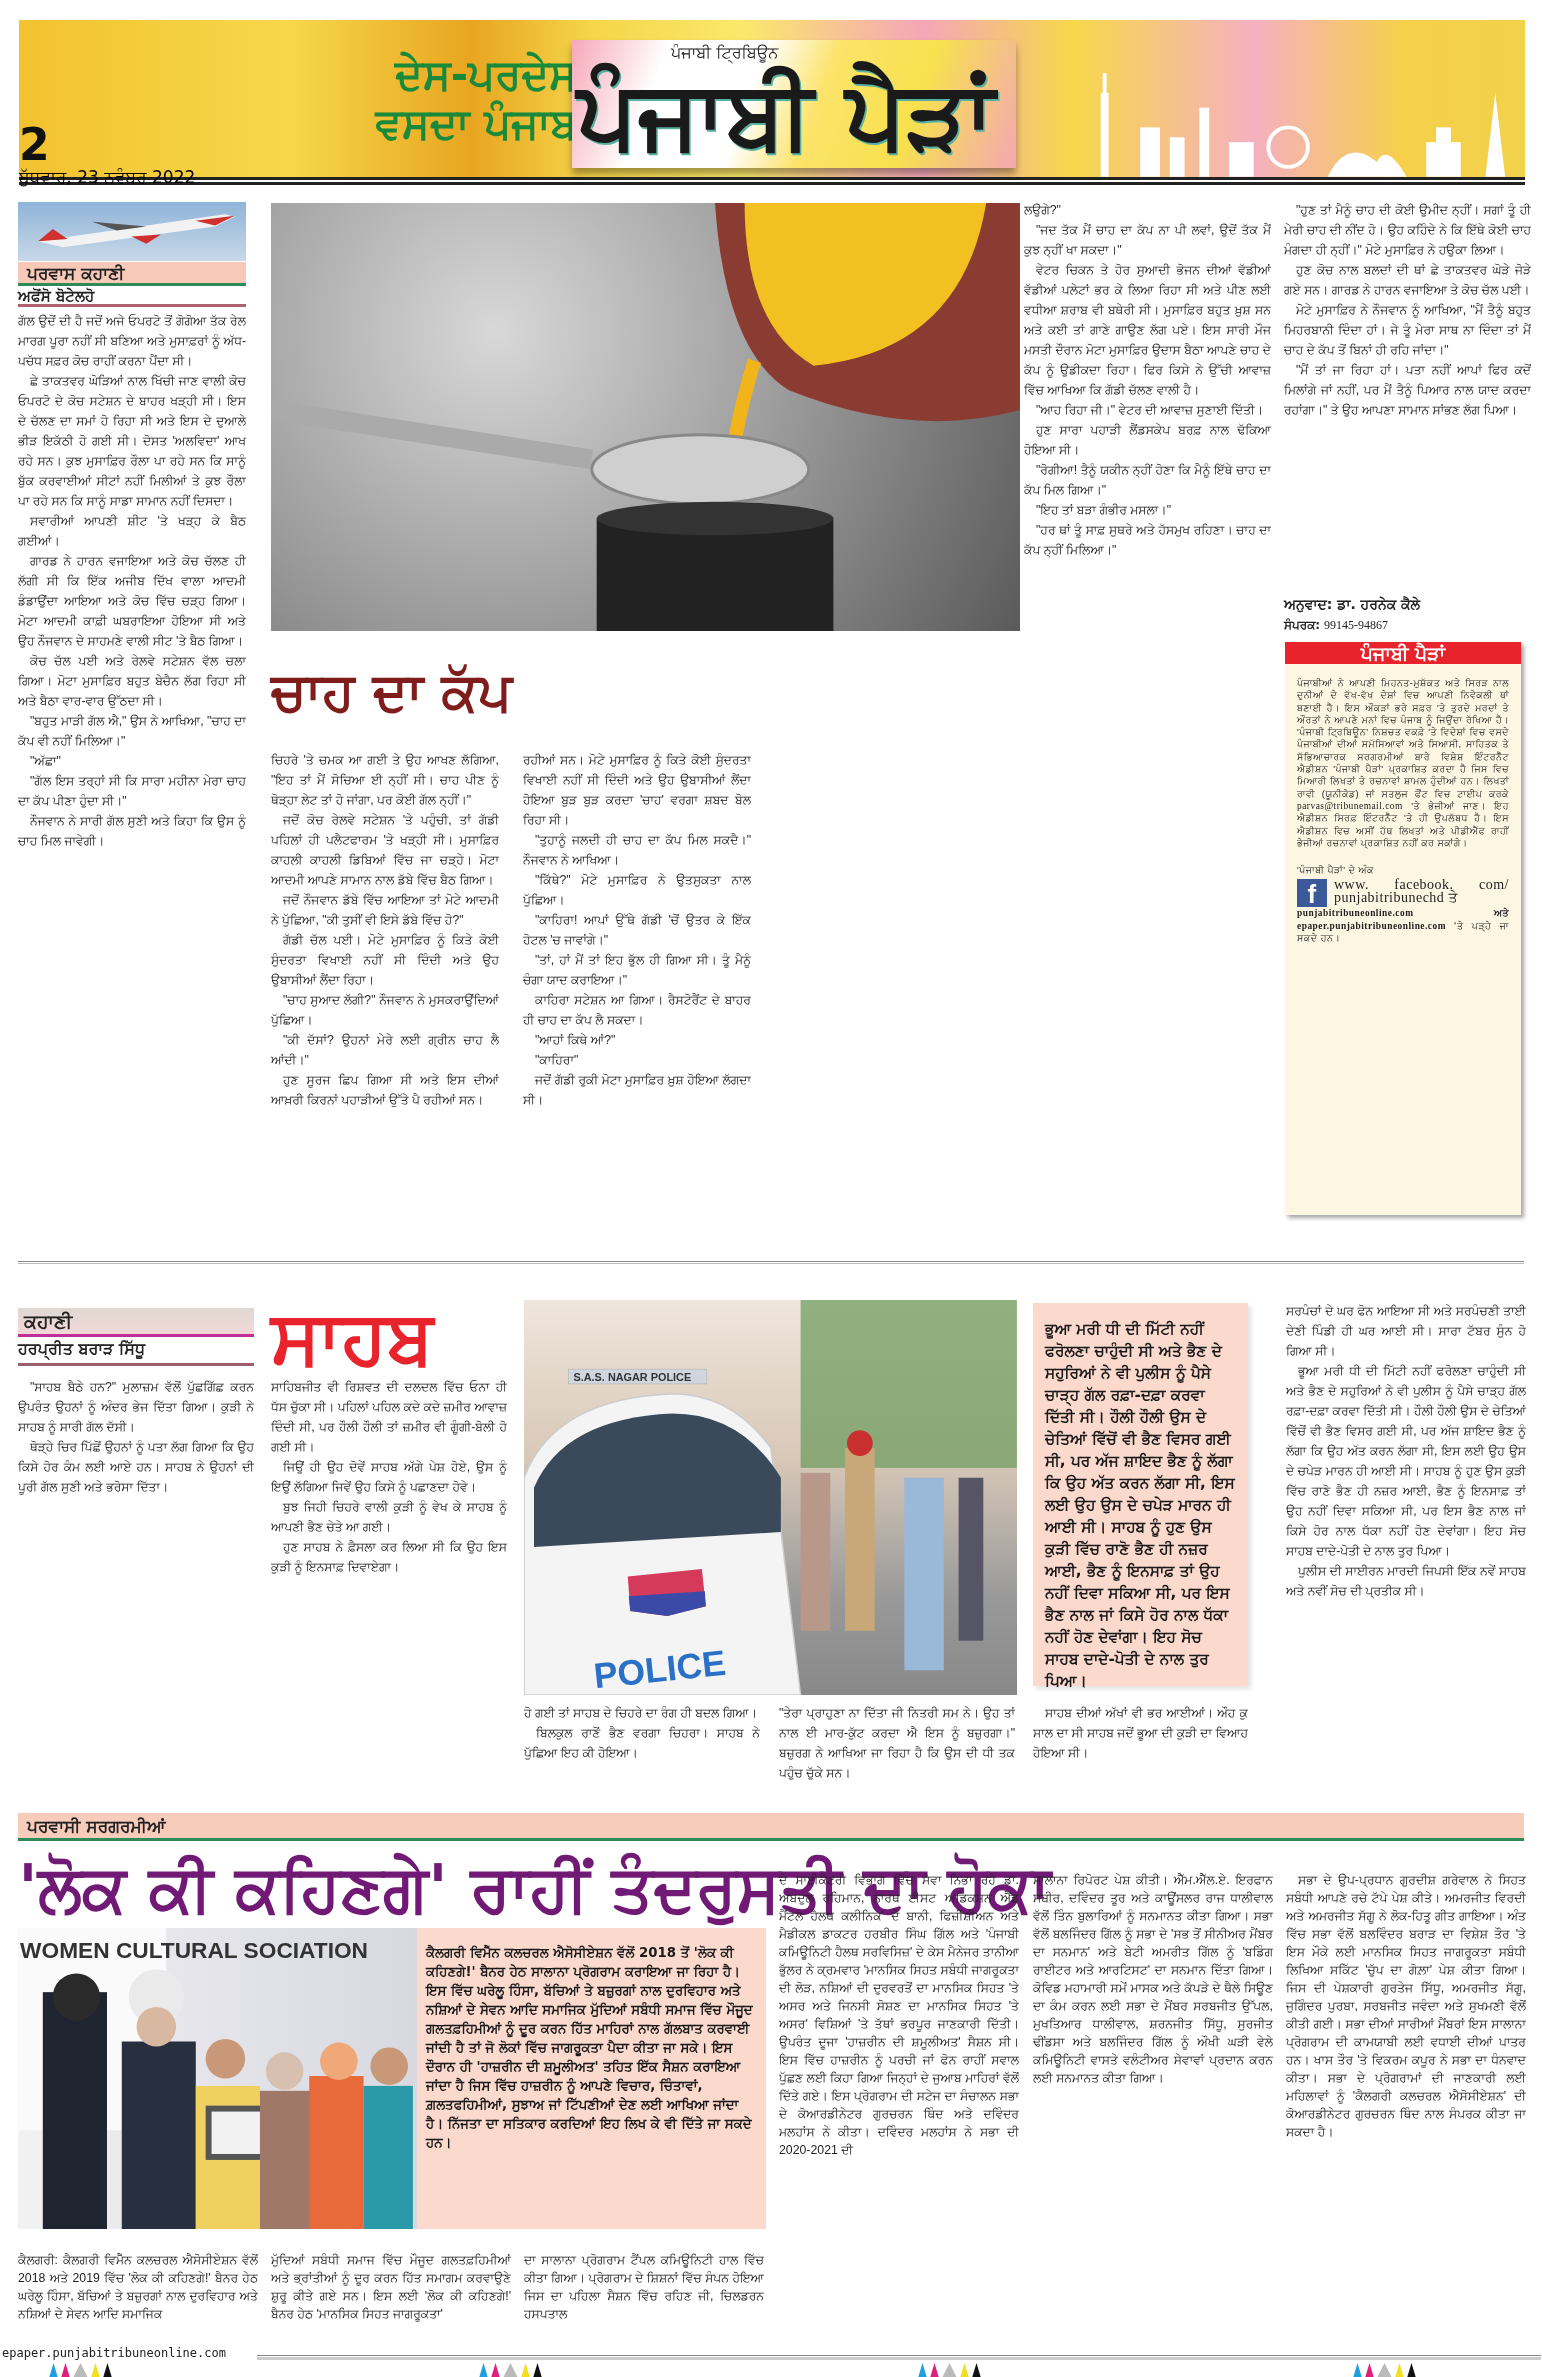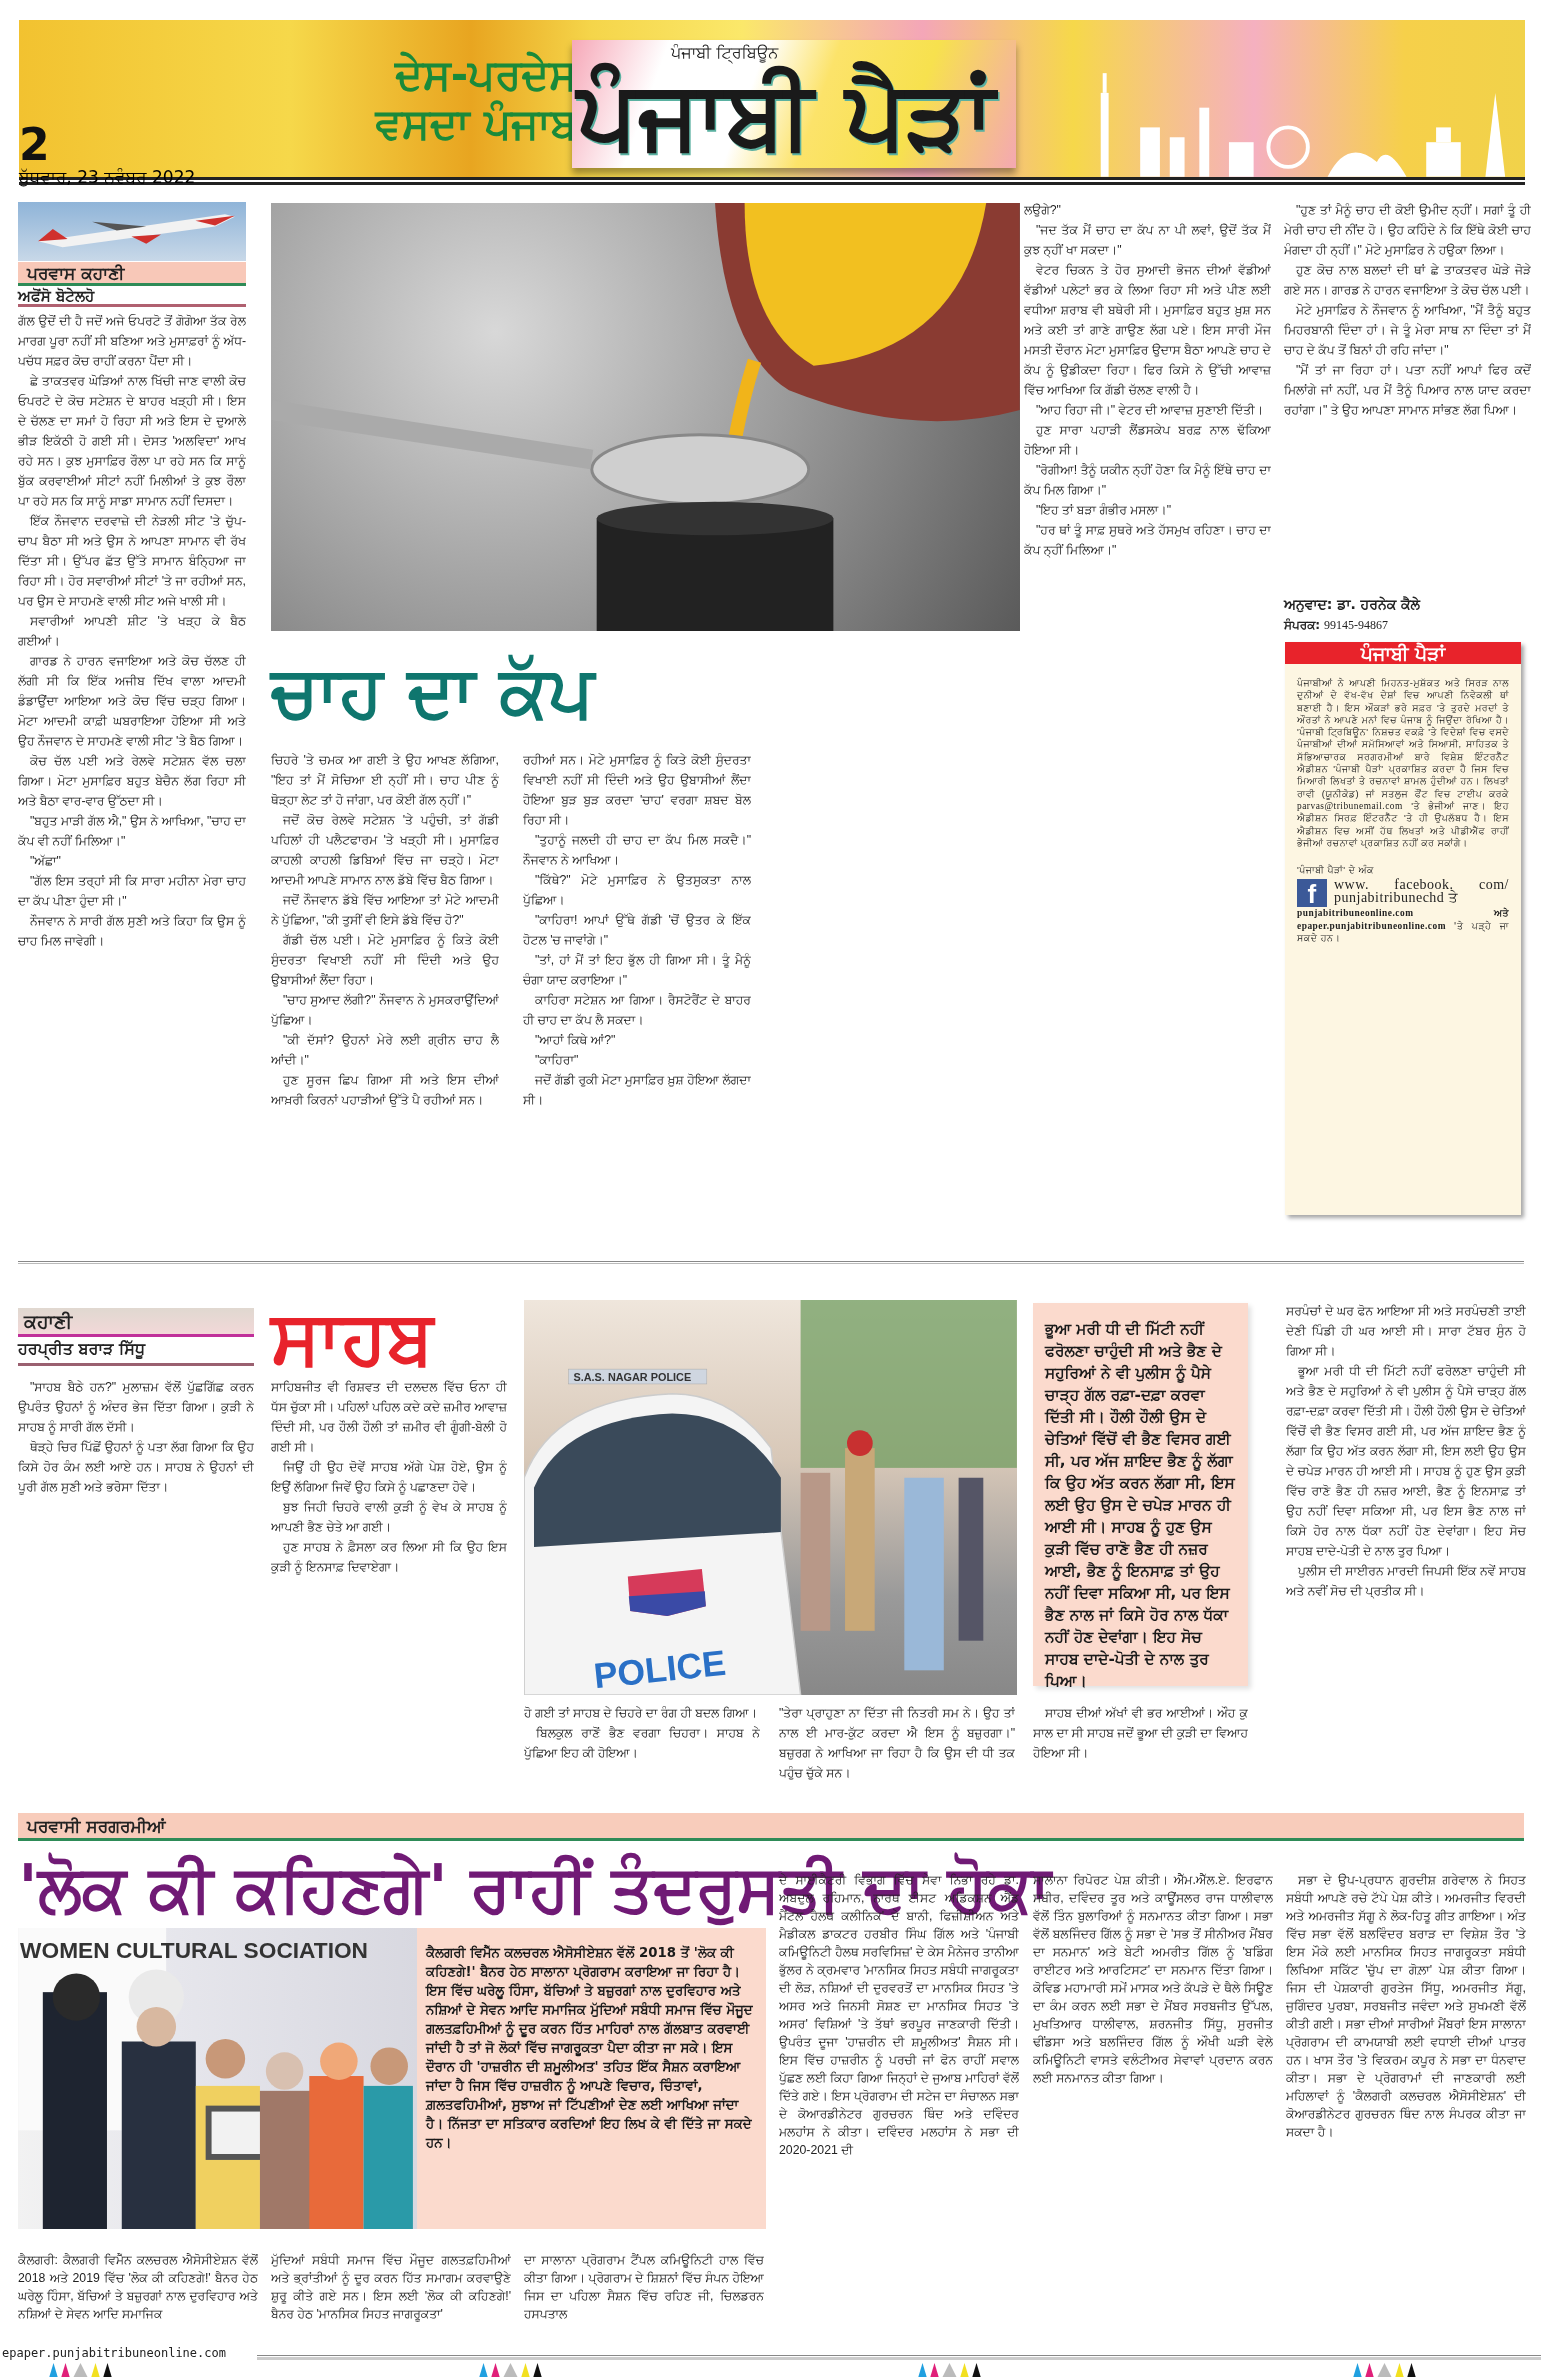--- a/index.html
+++ b/index.html
@@ -16,21 +16,21 @@
 .page-no{left:19px;top:123px;font-size:44px;font-weight:bold;color:#111;line-height:44px}
 .date{left:19px;top:167px;font-size:17px;color:#000000}
 .col-text{font-family:"Liberation Sans",sans-serif;font-size:12.3px;line-height:20px;color:#222;text-align:justify;overflow:hidden}
 .col-text p{text-indent:12px}
 .col-text p.noind{text-indent:0}
 .col-text b{font-weight:normal}
 .kicker{background:#f8c8b8;font-weight:bold;color:#222}
 .rule-green{height:2.5px;background:#2e8b57}
 .rule-red{height:3px;background:#b06070}
 .photo{overflow:hidden}
-.h-tea{font-size:71px;font-weight:bold;color:#0f766e;line-height:89px}
+.h-tea{font-size:53px;font-weight:bold;color:#7f1d1d;line-height:89px}
 .h-sahab{font-size:74px;font-weight:bold;color:#e8232b;line-height:79px}
 .h-lok{font-size:65px;font-weight:bold;color:#701a75;line-height:74px;white-space:nowrap}
 .boxpink{background:#fbdacd}
 .pull{font-weight:bold;font-size:15.3px;line-height:22px;color:#1a1a1a}
 .redbox{background:#e8232b;color:#fff;font-weight:bold;text-align:center}
 .cream{background:#fdf6e2;box-shadow:3px 3px 4px rgba(0,0,0,.35)}
 .divider{height:3px;background:repeating-linear-gradient(180deg,#888 0 1px,#fff 1px 1.5px,#bbb 1.5px 3px)}
 .regmark{display:inline-block;width:9px;height:15px;margin-right:3px;clip-path:polygon(50% 0,100% 100%,0 100%)}
 </style>
 </head>
@@ -75,21 +75,20 @@
   </svg>
 </div>
 <div class="abs kicker" style="left:18px;top:262px;width:228px;height:22px;font-size:17px;padding-left:9px;line-height:22px">ਪਰਵਾਸ ਕਹਾਣੀ</div>
 <div class="abs rule-green" style="left:18px;top:283px;width:228px"></div>
 <div class="abs" style="left:18px;top:287px;font-size:15px;font-weight:bold">ਅਫੋਂਸੋ ਬੋਟੇਲਹੋ</div>
 <div class="abs rule-red" style="left:18px;top:304px;width:228px"></div>
 
 <div class="abs col-text" style="left:18px;top:311px;width:228px;height:854px">
   <p class="noind"><b>ਗੱਲ</b> <span>ਉਦੋਂ ਦੀ ਹੈ ਜਦੋਂ ਅਜੇ ਓਪਰਟੋ ਤੋਂ ਗੋਗੋਆ ਤੱਕ ਰੇਲ ਮਾਰਗ ਪੂਰਾ ਨਹੀਂ ਸੀ ਬਣਿਆ ਅਤੇ ਮੁਸਾਫ਼ਰਾਂ ਨੂੰ ਅੱਧ-ਪਚੱਧ ਸਫ਼ਰ ਕੋਚ ਰਾਹੀਂ ਕਰਨਾ ਪੈਂਦਾ ਸੀ।</span></p>
   <p>ਛੇ ਤਾਕਤਵਰ ਘੋੜਿਆਂ ਨਾਲ ਖਿੱਚੀ ਜਾਣ ਵਾਲੀ ਕੋਚ ਓਪਰਟੋ ਦੇ ਕੋਚ ਸਟੇਸ਼ਨ ਦੇ ਬਾਹਰ ਖੜ੍ਹੀ ਸੀ। ਇਸ ਦੇ ਚੱਲਣ ਦਾ ਸਮਾਂ ਹੋ ਰਿਹਾ ਸੀ ਅਤੇ ਇਸ ਦੇ ਦੁਆਲੇ ਭੀੜ ਇਕੱਠੀ ਹੋ ਗਈ ਸੀ। ਦੋਸਤ 'ਅਲਵਿਦਾ' ਆਖ ਰਹੇ ਸਨ। ਕੁਝ ਮੁਸਾਫ਼ਿਰ ਰੌਲਾ ਪਾ ਰਹੇ ਸਨ ਕਿ ਸਾਨੂੰ ਬੁੱਕ ਕਰਵਾਈਆਂ ਸੀਟਾਂ ਨਹੀਂ ਮਿਲੀਆਂ ਤੇ ਕੁਝ ਰੌਲਾ ਪਾ ਰਹੇ ਸਨ ਕਿ ਸਾਨੂੰ ਸਾਡਾ ਸਾਮਾਨ ਨਹੀਂ ਦਿਸਦਾ।</p>
-  <p>ਇੱਕ ਨੌਜਵਾਨ ਦਰਵਾਜ਼ੇ ਦੀ ਨੇੜਲੀ ਸੀਟ 'ਤੇ ਚੁੱਪ-ਚਾਪ ਬੈਠਾ ਸੀ ਅਤੇ ਉਸ ਨੇ ਆਪਣਾ ਸਾਮਾਨ ਵੀ ਰੱਖ ਦਿੱਤਾ ਸੀ। ਉੱਪਰ ਛੱਤ ਉੱਤੇ ਸਾਮਾਨ ਬੰਨ੍ਹਿਆ ਜਾ ਰਿਹਾ ਸੀ। ਹੋਰ ਸਵਾਰੀਆਂ ਸੀਟਾਂ 'ਤੇ ਜਾ ਰਹੀਆਂ ਸਨ, ਪਰ ਉਸ ਦੇ ਸਾਹਮਣੇ ਵਾਲੀ ਸੀਟ ਅਜੇ ਖਾਲੀ ਸੀ।</p>
   <p>ਸਵਾਰੀਆਂ ਆਪਣੀ ਸ਼ੀਟ 'ਤੇ ਖੜ੍ਹ ਕੇ ਬੈਠ ਗਈਆਂ।</p>
   <p>ਗਾਰਡ ਨੇ ਹਾਰਨ ਵਜਾਇਆ ਅਤੇ ਕੋਚ ਚੱਲਣ ਹੀ ਲੱਗੀ ਸੀ ਕਿ ਇੱਕ ਅਜੀਬ ਦਿੱਖ ਵਾਲਾ ਆਦਮੀ ਡੰਡਾਉਂਦਾ ਆਇਆ ਅਤੇ ਕੋਚ ਵਿੱਚ ਚੜ੍ਹ ਗਿਆ। ਮੋਟਾ ਆਦਮੀ ਕਾਫ਼ੀ ਘਬਰਾਇਆ ਹੋਇਆ ਸੀ ਅਤੇ ਉਹ ਨੌਜਵਾਨ ਦੇ ਸਾਹਮਣੇ ਵਾਲੀ ਸੀਟ 'ਤੇ ਬੈਠ ਗਿਆ।</p>
   <p>ਕੋਚ ਚੱਲ ਪਈ ਅਤੇ ਰੇਲਵੇ ਸਟੇਸ਼ਨ ਵੱਲ ਚਲਾ ਗਿਆ। ਮੋਟਾ ਮੁਸਾਫ਼ਿਰ ਬਹੁਤ ਬੇਚੈਨ ਲੱਗ ਰਿਹਾ ਸੀ ਅਤੇ ਬੈਠਾ ਵਾਰ-ਵਾਰ ਉੱਠਦਾ ਸੀ।</p>
   <p>"ਬਹੁਤ ਮਾੜੀ ਗੱਲ ਐ," ਉਸ ਨੇ ਆਖਿਆ, "ਚਾਹ ਦਾ ਕੱਪ ਵੀ ਨਹੀਂ ਮਿਲਿਆ।"</p>
   <p>"ਅੱਛਾ"</p>
   <p>"ਗੱਲ ਇਸ ਤਰ੍ਹਾਂ ਸੀ ਕਿ ਸਾਰਾ ਮਹੀਨਾ ਮੇਰਾ ਚਾਹ ਦਾ ਕੱਪ ਪੀਣਾ ਹੁੰਦਾ ਸੀ।"</p>
   <p>ਨੌਜਵਾਨ ਨੇ ਸਾਰੀ ਗੱਲ ਸੁਣੀ ਅਤੇ ਕਿਹਾ ਕਿ ਉਸ ਨੂੰ ਚਾਹ ਮਿਲ ਜਾਵੇਗੀ।</p>
 </div>
 
 <div class="abs photo" style="left:271px;top:203px;width:749px;height:428px;background:radial-gradient(circle at 30% 30%,#d8d8d8,#9a9a9a 50%,#5a5a5a)">

